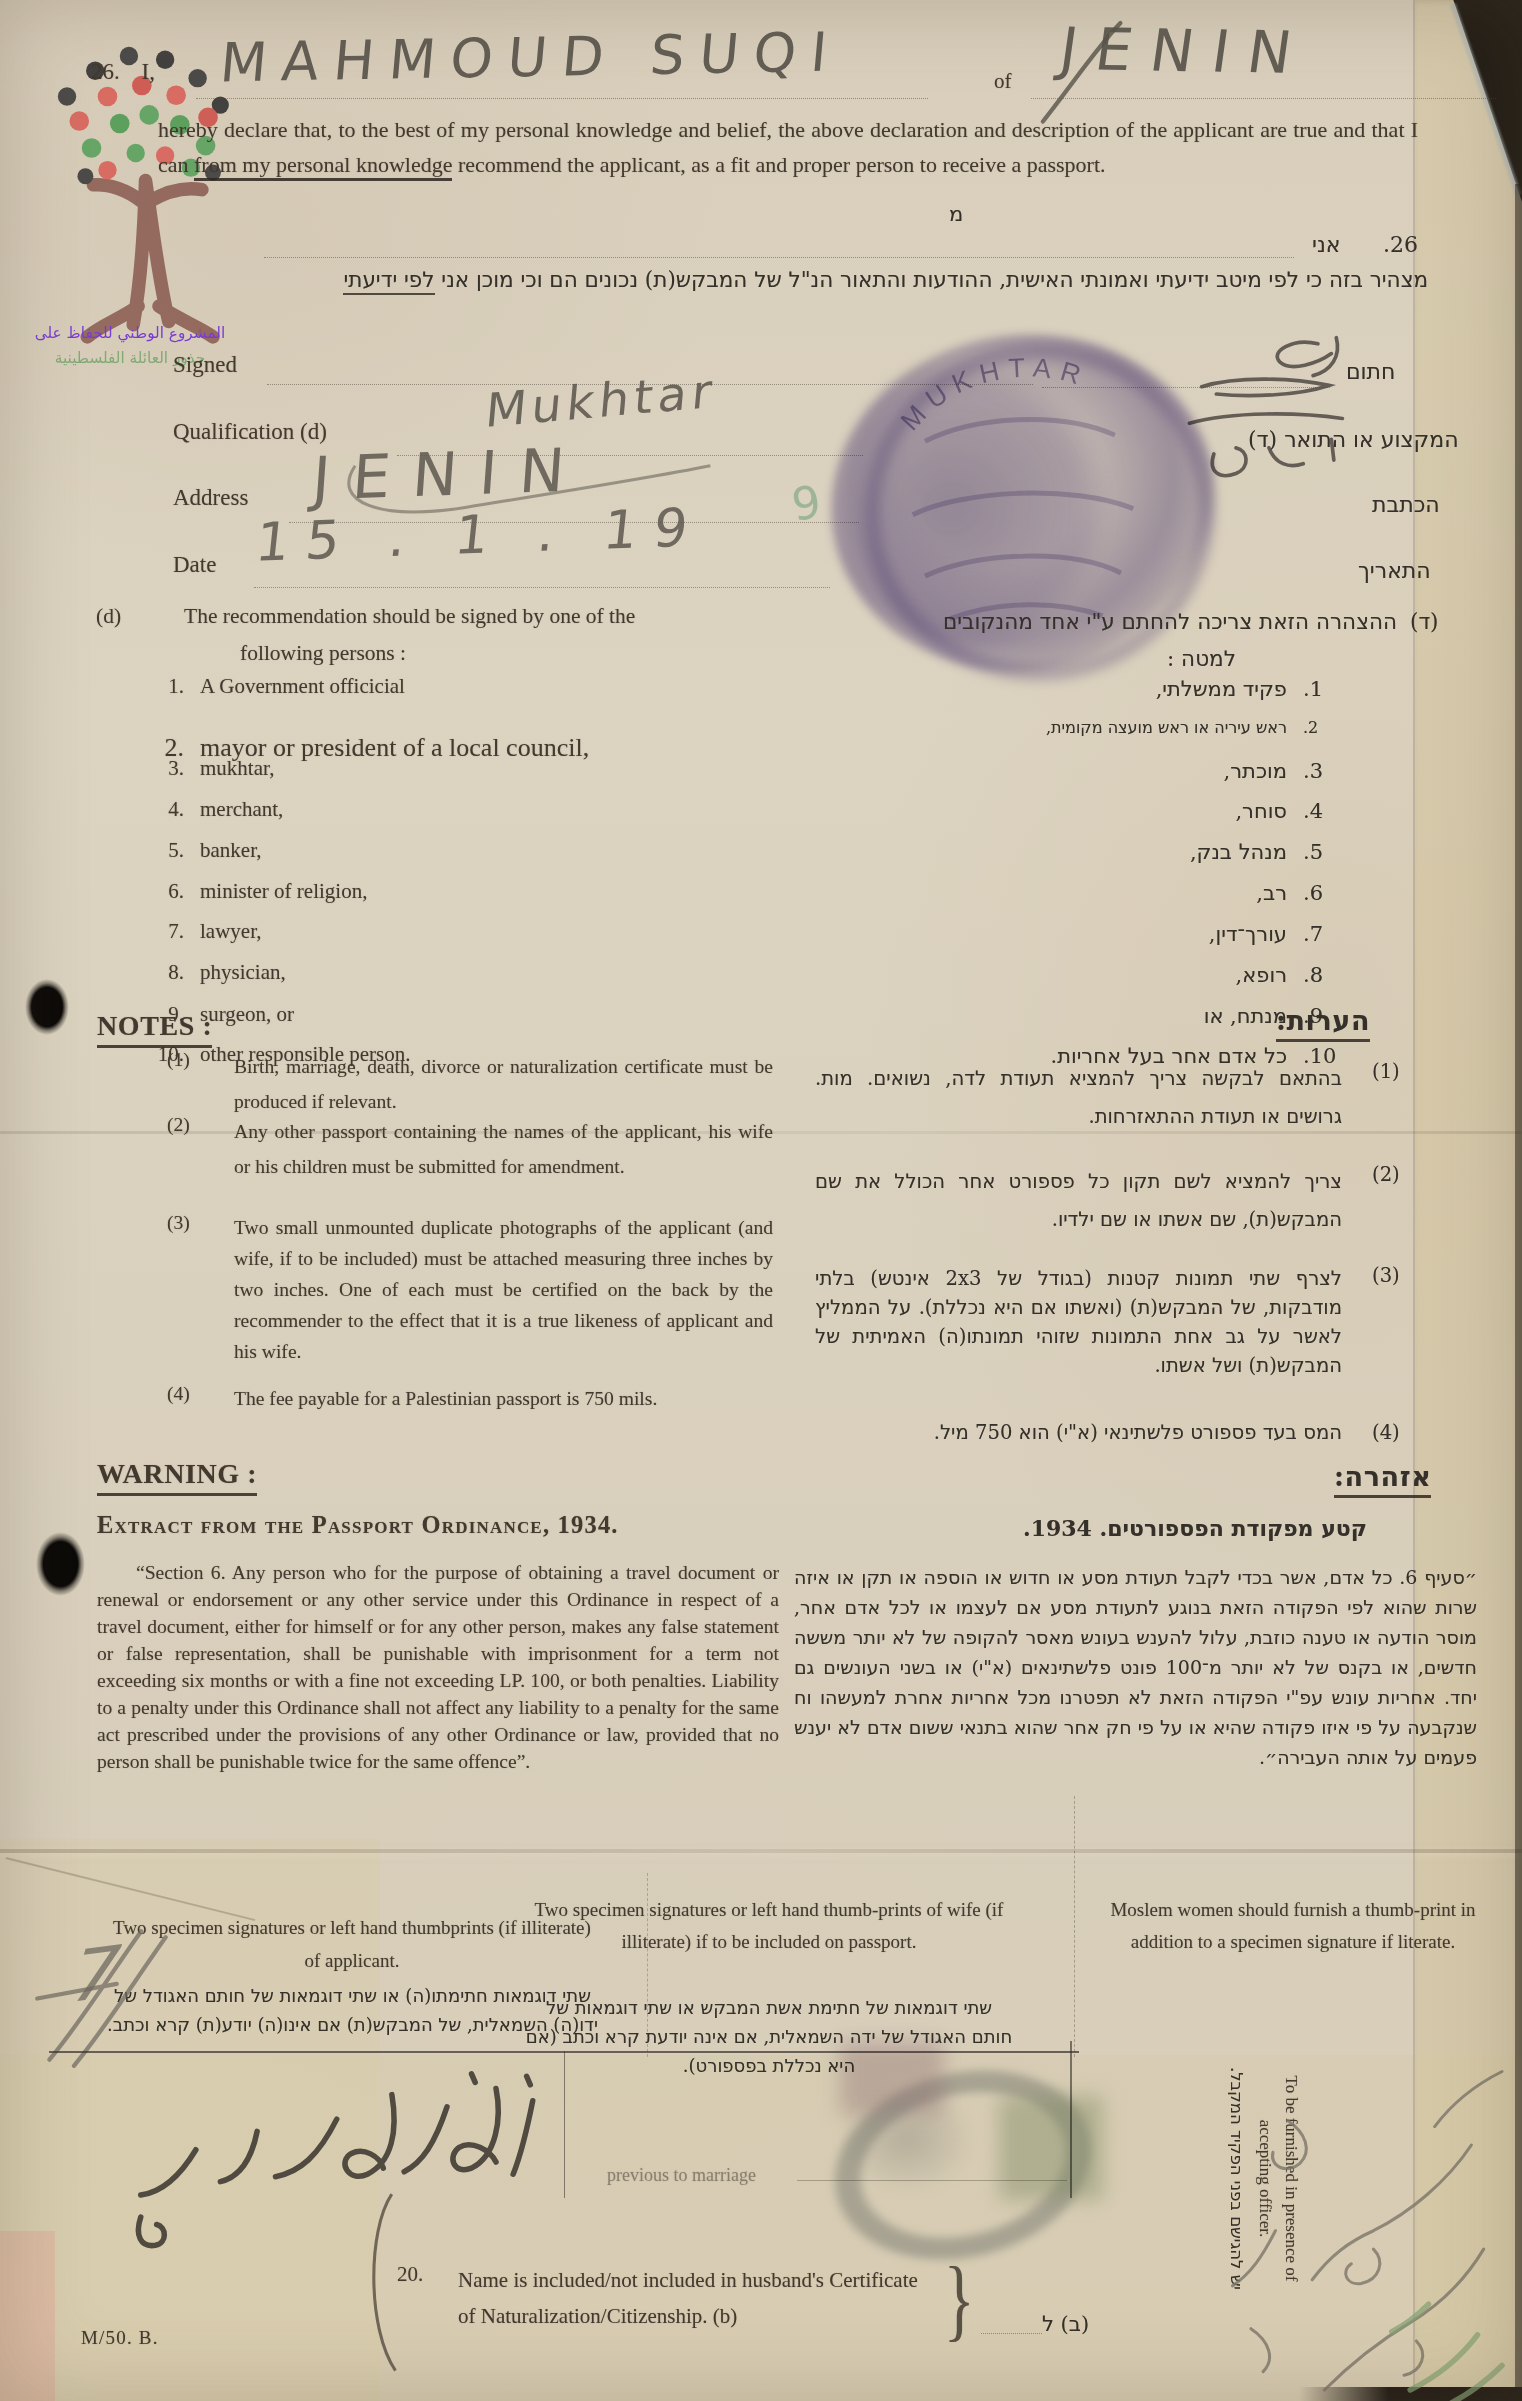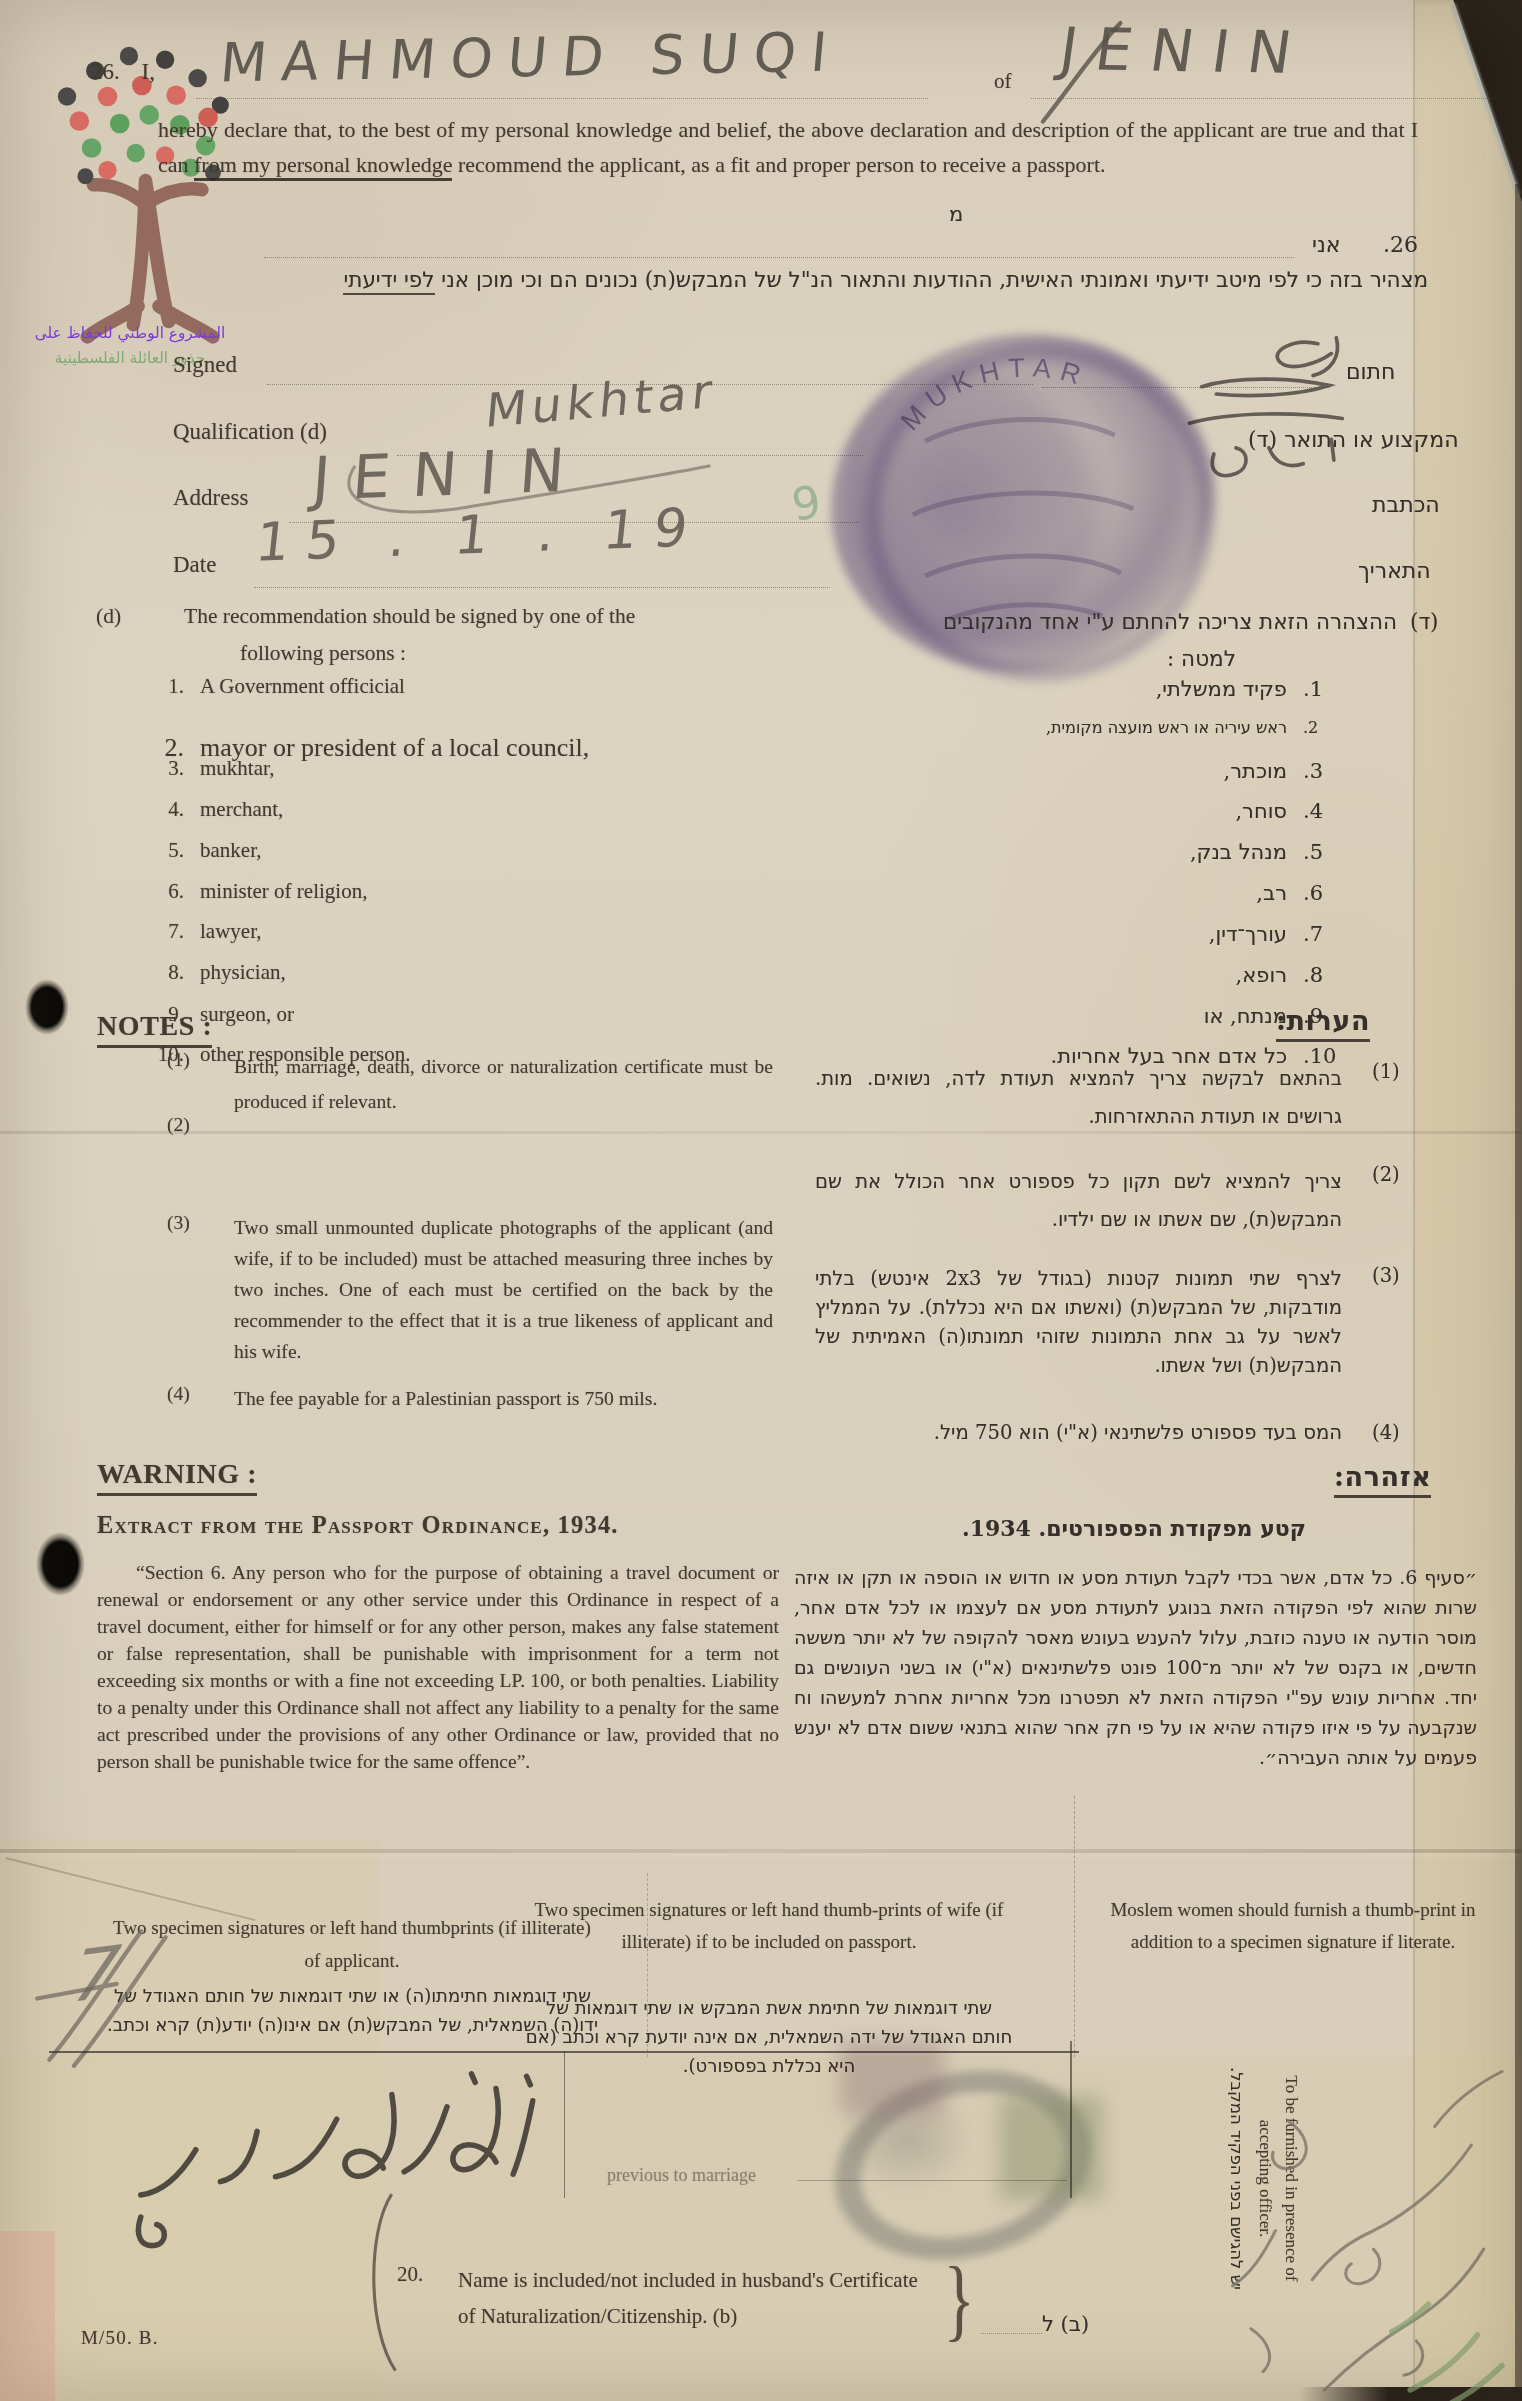--- a/index.html
+++ b/index.html
@@ -194,40 +194,41 @@
   <div class="abs he" style="left:766px;top:963px;width:576px;font-size:21px;"><span class="num-he">.8</span><span>רופא,</span></div>
   <div class="abs he" style="left:766px;top:1004px;width:576px;font-size:21px;"><span class="num-he">.9</span><span>מנתח, או</span></div>
   <div class="abs he" style="left:766px;top:1044px;width:576px;font-size:21px;"><span class="num-he">.10</span><span>כל אדם אחר בעל אחריות.</span></div>
 
   <div class="abs en title" style="left:97px;top:1010px;font-size:28px;">NOTES :</div>
   <div class="abs he title" style="left:1276px;top:1005px;font-size:27px;">הערות:</div>
 
   <div class="abs en" style="left:167px;top:1049px;font-size:19.6px;">(1)</div>
   <div class="abs en just" style="left:234px;top:1049px;width:539px;font-size:19.6px;line-height:35px;">Birth, marriage, death, divorce or naturalization certificate must be produced if relevant.</div>
   <div class="abs en" style="left:167px;top:1114px;font-size:19.6px;">(2)</div>
+  <div class="abs en just" style="left:234px;top:1114px;width:539px;font-size:19.6px;line-height:35px;">Any other passport containing the names of the applicant, his wife or his children must be submitted for amendment.</div>
   <div class="abs en" style="left:167px;top:1212px;font-size:19.6px;">(3)</div>
   <div class="abs en just" style="left:234px;top:1212px;width:539px;font-size:19.6px;line-height:31px;">Two small unmounted duplicate photographs of the applicant (and wife, if to be included) must be attached measuring three inches by two inches.  One of each must be certified on the back by the recommender to the effect that it is a true likeness of applicant and his wife.</div>
   <div class="abs en" style="left:167px;top:1383px;font-size:19.6px;">(4)</div>
   <div class="abs en just" style="left:234px;top:1383px;width:539px;font-size:19.6px;line-height:32px;">The fee payable for a Palestinian passport is 750 mils.</div>
 
   <div class="abs he" style="left:1372px;top:1060px;font-size:19.6px;direction:ltr;">(1)</div>
   <div class="abs he just" style="left:815px;top:1060px;width:527px;font-size:19.6px;line-height:38px;">בהתאם לבקשה צריך להמציא תעודת לדה, נשואים. מות. גרושים או תעודת ההתאזרחות.</div>
   <div class="abs he" style="left:1372px;top:1163px;font-size:19.6px;direction:ltr;">(2)</div>
   <div class="abs he just" style="left:815px;top:1163px;width:527px;font-size:19.6px;line-height:38px;">צריך להמציא לשם תקון כל פספורט אחר הכולל את שם המבקש(ת), שם אשתו או שם ילדיו.</div>
   <div class="abs he" style="left:1372px;top:1264px;font-size:19.6px;direction:ltr;">(3)</div>
   <div class="abs he just" style="left:815px;top:1264px;width:527px;font-size:19.6px;line-height:29px;">לצרף שתי תמונות קטנות (בגודל של 2x3 אינטש) בלתי מודבקות, של המבקש(ת) (ואשתו אם היא נכללת). על הממליץ לאשר על גב אחת התמונות שזוהי תמונתו(ה) האמיתית של המבקש(ת) ושל אשתו.</div>
   <div class="abs he" style="left:1372px;top:1421px;font-size:19.6px;direction:ltr;">(4)</div>
   <div class="abs he" style="left:815px;top:1421px;width:527px;font-size:19.6px;text-align:right;">המס בעד פספורט פלשתינאי (א"י) הוא 750 מיל.</div>
 
   <div class="abs en title" style="left:97px;top:1458px;font-size:28px;">WARNING :</div>
   <div class="abs en" style="left:97px;top:1511px;font-size:24.5px;font-variant:small-caps;letter-spacing:1.2px;font-weight:600;">Extract from the Passport Ordinance, 1934.</div>
   <div class="abs en just" style="left:97px;top:1559px;width:682px;font-size:19.6px;line-height:27px;text-indent:39px;">“Section 6.  Any person who for the purpose of obtaining a travel document or renewal or endorsement or any other service under this Ordinance in respect of a travel document, either for himself or for any other person, makes any false statement or false representation, shall be punishable with imprisonment for a term not exceeding six months or with a fine not exceeding LP. 100, or both penalties. Liability to a penalty under this Ordinance shall not affect any liability to a penalty for the same act prescribed under the provisions of any other Ordinance or law, provided that no person shall be punishable twice for the same offence”.</div>
 
   <div class="abs he title" style="left:1334px;top:1461px;font-size:27px;">אזהרה:</div>
-  <div class="abs he" style="left:962px;top:1515px;width:405px;font-size:22px;font-weight:600;text-align:left;">קטע מפקודת הפספורטים. 1934.</div>
+  <div class="abs he" style="left:962px;top:1515px;width:405px;font-size:22px;font-weight:600;text-align:right;">קטע מפקודת הפספורטים. 1934.</div>
   <div class="abs he just" style="left:794px;top:1562px;width:683px;font-size:19px;line-height:30px;">״סעיף 6. כל אדם, אשר בכדי לקבל תעודת מסע או חדוש או הוספה או תקן או איזה שרות שהוא לפי הפקודה הזאת בנוגע לתעודת מסע אם לעצמו או לכל אדם אחר, מוסר הודעה או טענה כוזבת, עלול להענש בעונש מאסר להקופה של לא יותר מששה חדשים, או בקנס של לא יותר מ־100 פונט פלשתינאים (א"י) או בשני העונשים גם יחד.  אחריות עונש עפ"י הפקודה הזאת לא תפטרנו מכל אחריות אחרת למעשהו וח שנקבעה על פי איזו פקודה שהיא או על פי חק אחר שהוא בתנאי ששום אדם לא יענש פעמים על אותה העבירה״.</div>
 
   <div class="abs crease" style="left:647px;top:1873px;width:1.2px;height:184px;border-left:1.2px dashed rgba(90,80,66,.35);"></div>
   <div class="abs crease" style="left:1074px;top:1796px;width:1.2px;height:261px;border-left:1.2px dashed rgba(90,80,66,.4);"></div>
 
   <div class="abs en" style="left:104px;top:1911px;width:496px;font-size:19px;line-height:33px;text-align:center;">Two specimen signatures or left hand thumbprints (if illiterate) of applicant.</div>
   <div class="abs he" style="left:92px;top:1981px;width:521px;font-size:18px;line-height:29px;text-align:center;">שתי דוגמאות חתימתו(ה) או שתי דוגמאות של חותם האגודל של ידו(ה) השמאלית, של המבקש(ת) אם אינו(ה) יודע(ת) קרא וכתב.</div>
 
   <div class="abs en" style="left:530px;top:1894px;width:478px;font-size:19px;line-height:32px;text-align:center;">Two specimen signatures or left hand thumb-prints of wife (if illiterate) if to be included on passport.</div>
   <div class="abs he" style="left:524px;top:1993px;width:490px;font-size:18px;line-height:29px;text-align:center;">שתי דוגמאות של חתימת אשת המבקש או שתי דוגמאות של חותם האגודל של ידה השמאלית, אם אינה יודעת קרא וכתב (אם היא נכללת בפספורט).</div>

